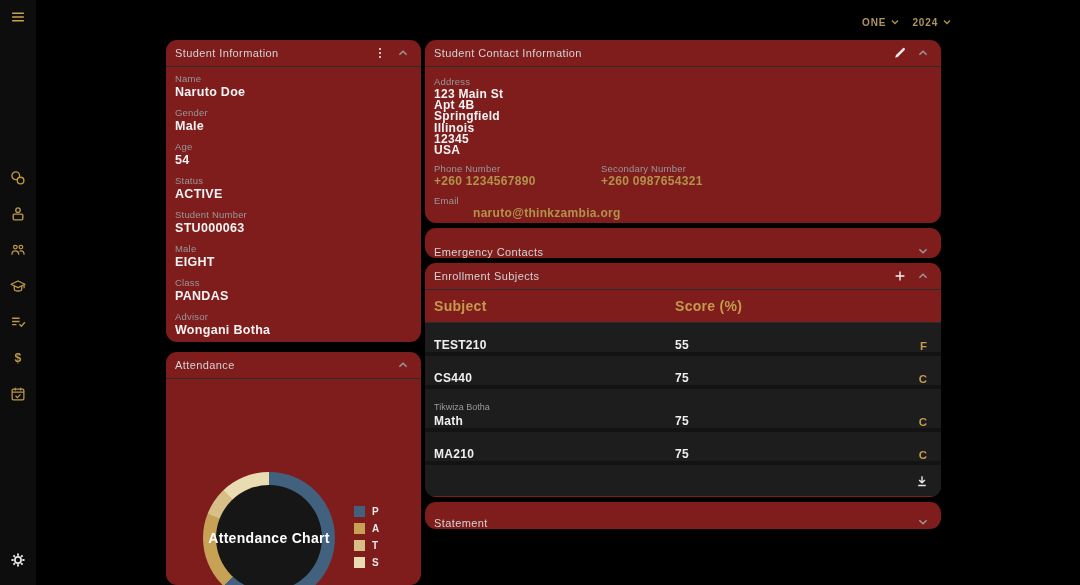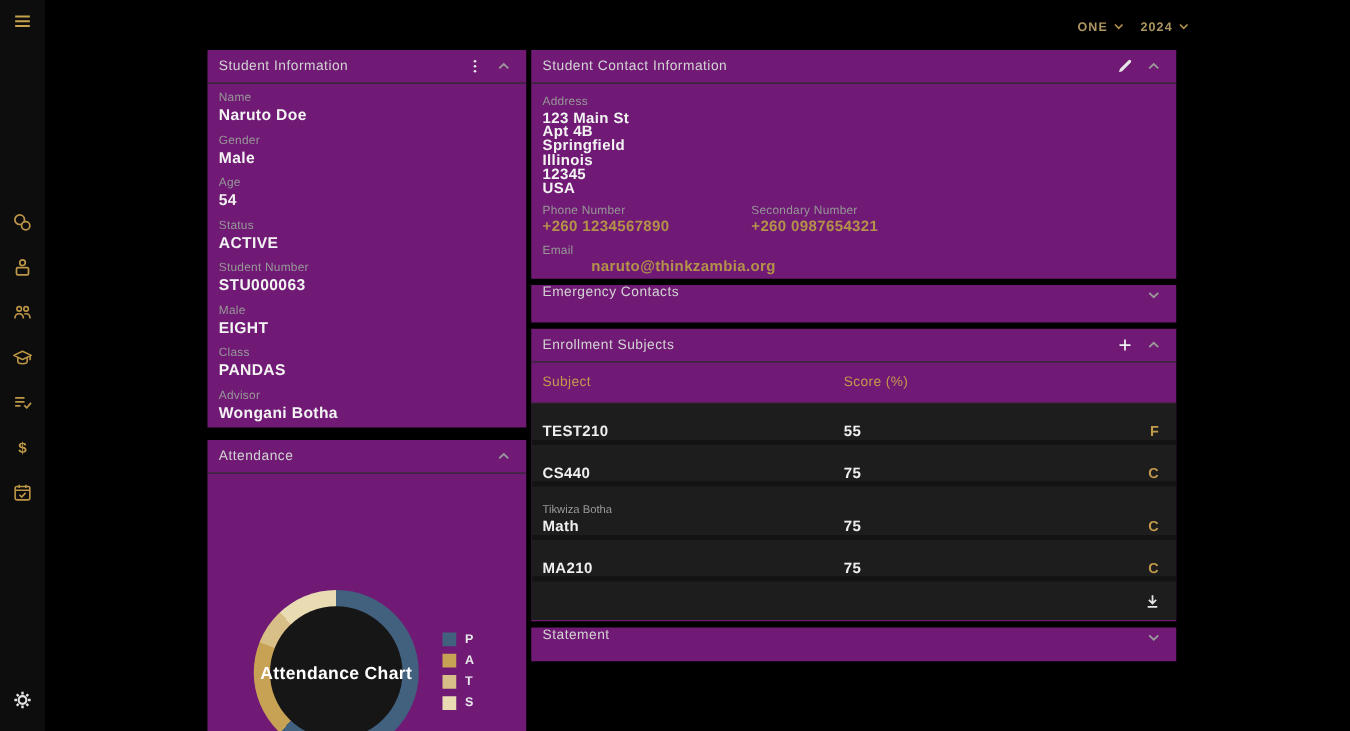--- a/index.html
+++ b/index.html
@@ -16,46 +16,46 @@
   .settings-btn{position:absolute;left:0;top:546px;width:36px;height:32px;display:flex;align-items:center;justify-content:center;cursor:pointer}
   .settings-btn svg{width:16px;height:16px}
 
   
   .topbar-controls{position:absolute;top:17px;left:862px;display:flex;gap:13px;align-items:center}
   .dd{display:flex;gap:5px;color:#ad9663;font-size:10px;font-weight:bold;
       letter-spacing:.9px;cursor:pointer}
   .dd svg{width:8px;height:8px}
 
   
-  .panel{position:absolute;background:#701a75;border-radius:0;overflow:hidden}
+  .panel{position:absolute;background:#7f1d1d;border-radius:11px;overflow:hidden}
   .p-head{height:27px;display:flex;align-items:center;padding:0 11px 0 9px;border-bottom:1px solid #2b2b2b}
   .p-title{font-size:11px;color:#d3d3d3;letter-spacing:.4px;flex:1;white-space:nowrap}
   .hicon{width:15px;height:15px;margin-left:8px;display:flex;align-items:center;justify-content:center;cursor:pointer}
   .hicon svg{width:14px;height:14px;display:block}
-  .bar-head{height:100%;display:flex;align-items:flex-start;padding:0 11px 0 9px}
+  .bar-head{height:100%;display:flex;align-items:flex-end;padding:0 11px 0 9px}
 
   
   .fields{padding:6px 9px 0 9px}
   .field{margin-bottom:8px}
   .field-label{font-size:9.5px;color:#989898;letter-spacing:.2px;line-height:11px}
   .field-value{font-size:12.5px;color:#f3f3f3;font-weight:bold;letter-spacing:.3px;line-height:14px;margin-top:1px}
 
   
   .contact-body{padding:9px 9px 0 9px}
   .c-label{font-size:9.5px;color:#989898;letter-spacing:.2px;line-height:11px}
   .addr-line{font-size:12px;color:#f3f3f3;font-weight:bold;letter-spacing:.3px;line-height:11.2px}
   .addr-block{margin-top:2px}
   .contact-cols{display:flex;margin-top:7px}
   .ccol{width:167px}
   .c-link{font-size:12px;font-weight:bold;letter-spacing:.3px;line-height:13px;margin-top:1px;cursor:pointer}
   .email-block{margin-top:7px}
 
   
   .colhead{height:33px;display:flex;align-items:center;padding:0 14px 0 9px;border-bottom:1px solid #2b2b2b}
-  .ch-sub,.ch-score{font-size:11px;font-weight:normal;letter-spacing:.3px}
+  .ch-sub,.ch-score{font-size:14px;font-weight:bold;letter-spacing:.3px}
   .c-sub{width:241px}
   .c-score{flex:1}
   .rows{background:#131313;display:flex;flex-direction:column;gap:4px}
   .trow{background:#1d1d1d;display:flex;align-items:flex-end;padding:0 14px 0 9px;height:29px}
   .trow.tall{height:39px}
   .cell-sub .t-teacher{font-size:9px;color:#9a9a9a;line-height:10px;margin-bottom:2px}
   .t-subject,.t-score{font-size:12px;font-weight:bold;color:#efefef;letter-spacing:.3px}
   .t-grade{width:14px;text-align:right;font-size:11.5px;font-weight:bold}
   .tfoot{background:#1d1d1d;height:31px;display:flex;align-items:center;justify-content:flex-end;padding-right:12px}
   .tfoot .hicon{margin:0}

